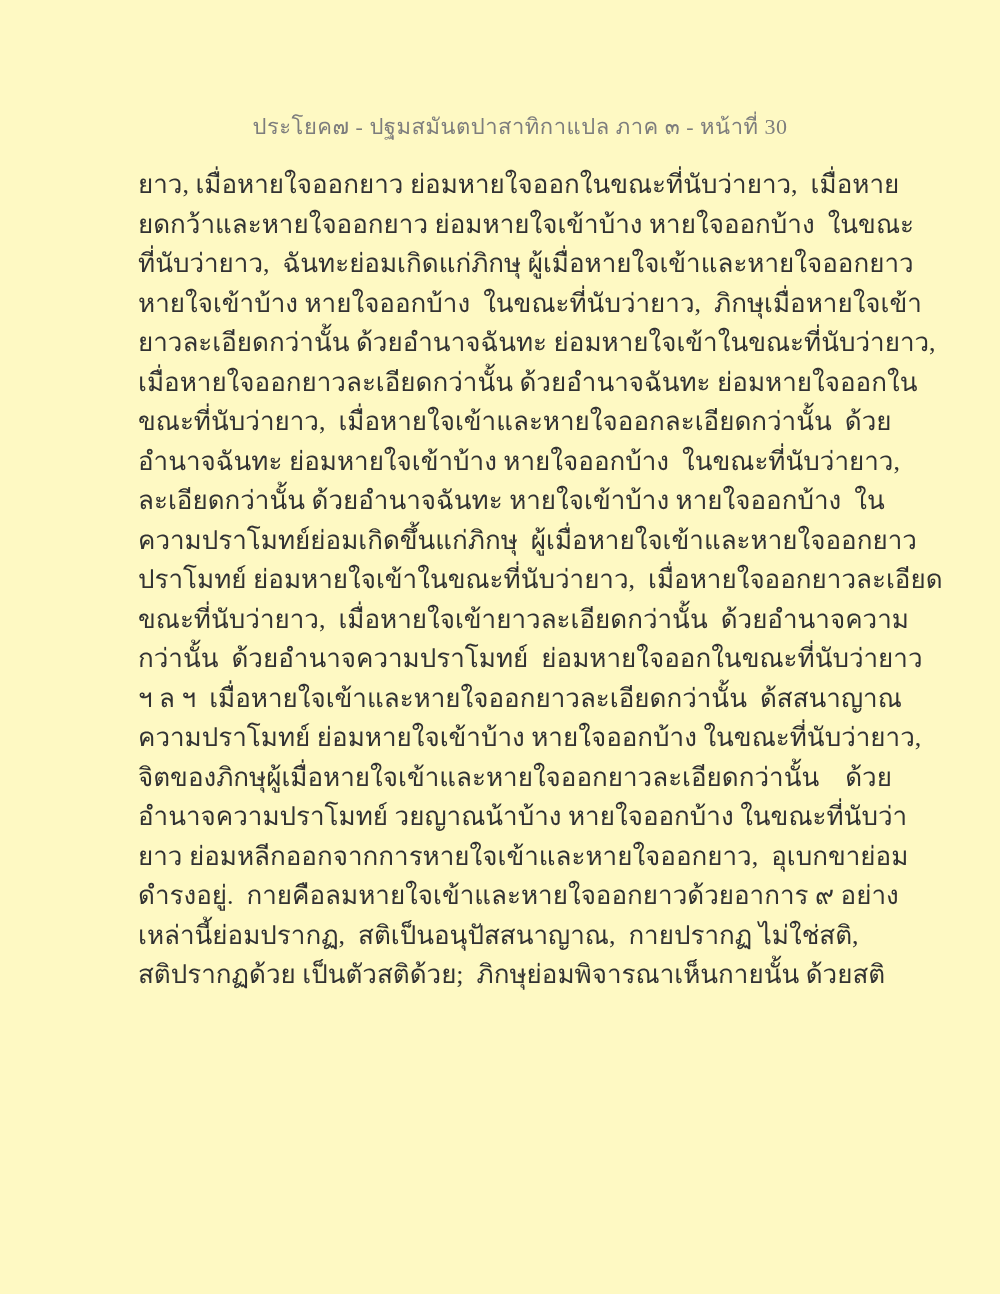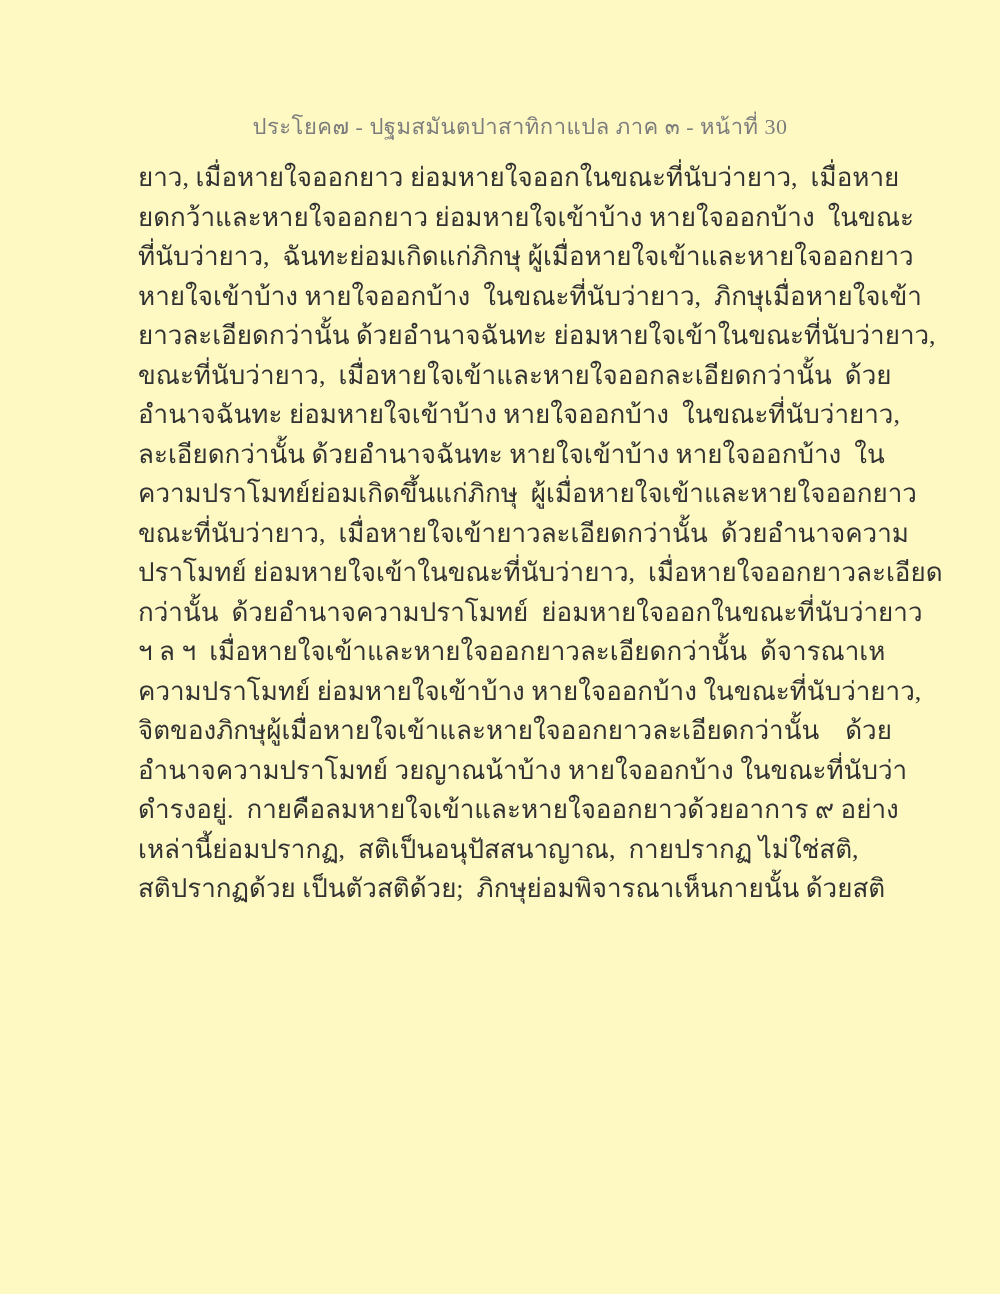--- a/index.html
+++ b/index.html
@@ -40,34 +40,36 @@
     height: 39.5px;
     white-space: pre;
     overflow: visible;
   }
 </style>
 </head>
 <body>
 
 <div class="page" style="background: #fef9c3; padding-left: 40px;">
   <div class="page-header" style="color: rgb(125, 125, 125);">ประโยค๗ - ปฐมสมันตปาสาทิกาแปล ภาค ๓ - หน้าที่ 30</div>
-  <div class="page-body" id="lines-container" style="color: rgb(50, 50, 50);">
+  <div class="page-body" id="lines-container" style="color: rgb(50, 50, 50); margin-top: 7px;">
       <div class="text-line">ยาว, เมื่อหายใจออกยาว ย่อมหายใจออกในขณะที่นับว่ายาว,  เมื่อหาย</div>
       <div class="text-line">ยดกว้าและหายใจออกยาว ย่อมหายใจเข้าบ้าง หายใจออกบ้าง  ในขณะ</div>
       <div class="text-line">ที่นับว่ายาว,  ฉันทะย่อมเกิดแก่ภิกษุ ผู้เมื่อหายใจเข้าและหายใจออกยาว</div>
       <div class="text-line">หายใจเข้าบ้าง หายใจออกบ้าง  ในขณะที่นับว่ายาว,  ภิกษุเมื่อหายใจเข้า</div>
       <div class="text-line">ยาวละเอียดกว่านั้น ด้วยอำนาจฉันทะ ย่อมหายใจเข้าในขณะที่นับว่ายาว,</div>
+      <div class="text-line">เมื่อหายใจออกยาวละเอียดกว่านั้น ด้วยอำนาจฉันทะ ย่อมหายใจออกใน</div>
       <div class="text-line">ขณะที่นับว่ายาว,  เมื่อหายใจเข้าและหายใจออกละเอียดกว่านั้น  ด้วย</div>
       <div class="text-line">อำนาจฉันทะ ย่อมหายใจเข้าบ้าง หายใจออกบ้าง  ในขณะที่นับว่ายาว,</div>
       <div class="text-line">ละเอียดกว่านั้น ด้วยอำนาจฉันทะ หายใจเข้าบ้าง หายใจออกบ้าง  ใน</div>
       <div class="text-line">ความปราโมทย์ย่อมเกิดขึ้นแก่ภิกษุ  ผู้เมื่อหายใจเข้าและหายใจออกยาว</div>
+      <div class="text-line">ปราโมทย์ ย่อมหายใจเข้าในขณะที่นับว่ายาว,  เมื่อหายใจออกยาวละเอียด</div>
       <div class="text-line">ขณะที่นับว่ายาว,  เมื่อหายใจเข้ายาวละเอียดกว่านั้น  ด้วยอำนาจความ</div>
-      <div class="text-line">ปราโมทย์ ย่อมหายใจเข้าในขณะที่นับว่ายาว,  เมื่อหายใจออกยาวละเอียด</div>
       <div class="text-line">กว่านั้น  ด้วยอำนาจความปราโมทย์  ย่อมหายใจออกในขณะที่นับว่ายาว</div>
-      <div class="text-line">ฯ ล ฯ  เมื่อหายใจเข้าและหายใจออกยาวละเอียดกว่านั้น  ด้จารณาเห</div>
+      <div class="text-line">ฯ ล ฯ  เมื่อหายใจเข้าและหายใจออกยาวละเอียดกว่านั้น  ด้สสนาญาณ</div>
       <div class="text-line">ความปราโมทย์ ย่อมหายใจเข้าบ้าง หายใจออกบ้าง ในขณะที่นับว่ายาว,</div>
       <div class="text-line">จิตของภิกษุผู้เมื่อหายใจเข้าและหายใจออกยาวละเอียดกว่านั้น    ด้วย</div>
       <div class="text-line">อำนาจความปราโมทย์ วยญาณน้าบ้าง หายใจออกบ้าง ในขณะที่นับว่า</div>
+      <div class="text-line">ยาว ย่อมหลีกออกจากการหายใจเข้าและหายใจออกยาว,  อุเบกขาย่อม</div>
       <div class="text-line">ดำรงอยู่.  กายคือลมหายใจเข้าและหายใจออกยาวด้วยอาการ ๙ อย่าง</div>
       <div class="text-line">เหล่านี้ย่อมปรากฏ,  สติเป็นอนุปัสสนาญาณ,  กายปรากฏ ไม่ใช่สติ,</div>
       <div class="text-line">สติปรากฏด้วย เป็นตัวสติด้วย;  ภิกษุย่อมพิจารณาเห็นกายนั้น ด้วยสติ</div>
     </div>
 </div>
 
 </body></html>

